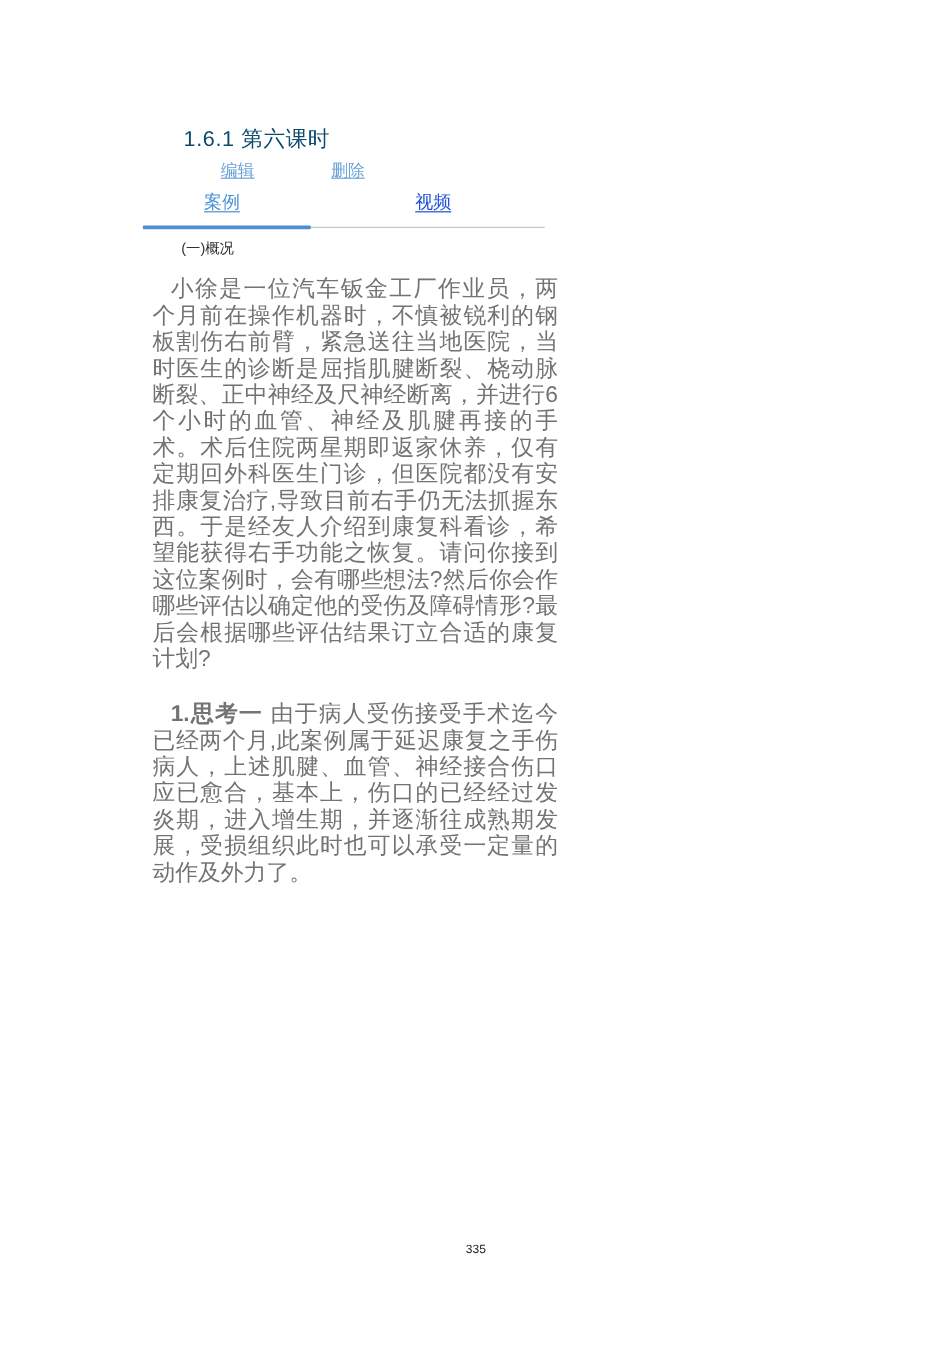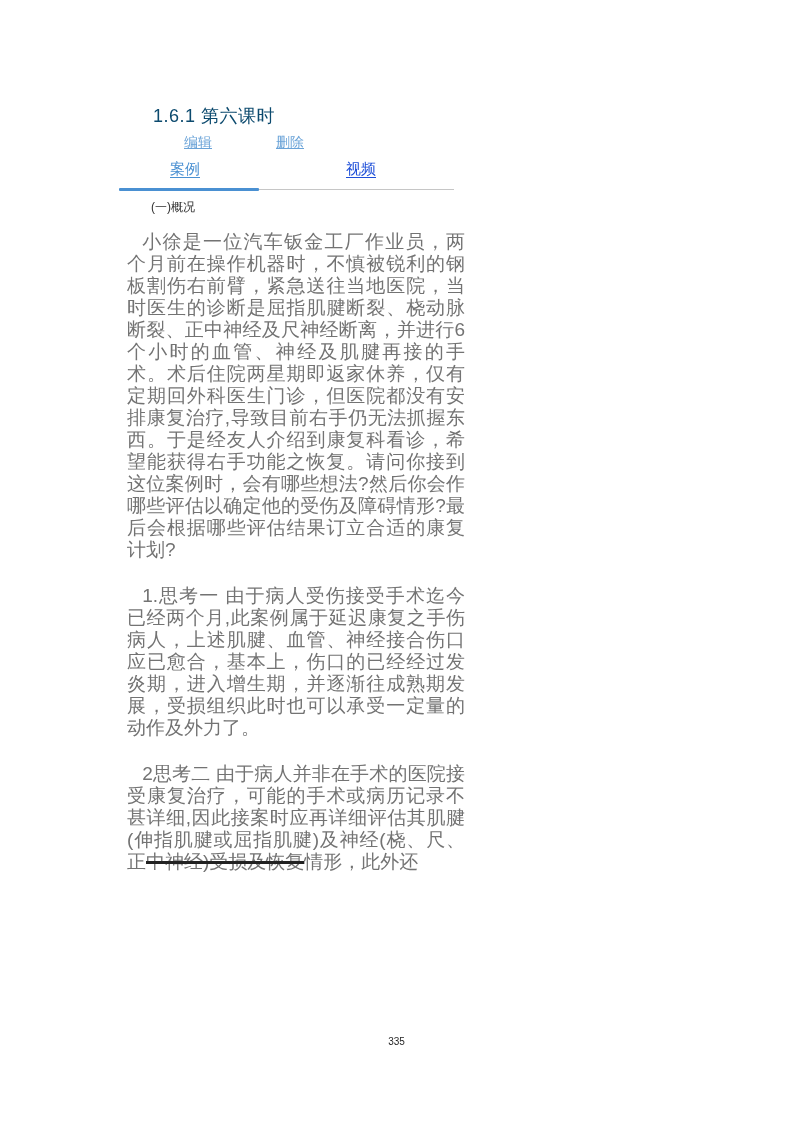--- a/index.html
+++ b/index.html
@@ -47,21 +47,21 @@
     font-size:12px; color:#303030;margin-left:24px;
   }
   .body-text {
     position:absolute; left:127px; top:231px;
     width:338px;
     font-size:19px; line-height:22px;
     color:#737373;
     text-align:justify;
   }
   .body-text p { margin:0 0 24px 0; text-indent:0.8em; }
-  .lead { font-weight:normal; }
+  .lead { font-weight:bold; }
   .strike {
     text-decoration:line-through;
     text-decoration-thickness:2.5px;
     text-decoration-color:#222;
   }
   .page-number {
     position:absolute; left:0; top:1036px; width:793px;
     text-align:center; font-size:10px; color:#1f1f1f;
   }
 </style>
@@ -93,18 +93,17 @@
   <div class="tab-rule"></div>
   <div class="tab-indicator"></div>
 
   <div class="section-heading">(一)概况</div>
 
   <div class="body-text">
     <p><span>小徐是一位汽车钣金工厂作业员，两个月前在操作机器时，不慎被锐利的钢板割伤右前臂，紧急送往当地医院，当时医生的诊断是屈指肌腱断裂、桡动脉断裂、正中神经及尺神经断离，并进行6个小时的血管、神经及肌腱再接的手术。术后住院两星期即返家休养，仅有定期回外科医生门诊，但医院都没有安排康复治疗,导致目前右手仍无法抓握东西。于是经友人介绍到康复科看诊，希望能获得右手功能之恢复。请问你接到这位案例时，会有哪些想法?然后你会作哪些评估以确定他的受伤及障碍情形?最后会根据哪些评估结果订立合适的康复计划?</span></p>
 
     <p><span class="lead">1.思考一</span><span> 由于病人受伤接受手术迄今已经两个月,此案例属于延迟康复之手伤病人，上述肌腱、血管、神经接合伤口应已愈合，基本上，伤口的已经经过发炎期，进入增生期，并逐渐往成熟期发展，受损组织此时也可以承受一定量的动作及外力了。</span></p>
 
-    <p><span class="lead">2思考二</span><span> 由于病人并非在手术的医院接受康复治疗，可能的手术或病历记录不甚详细,因此接案时应再详细评估其肌腱(伸指肌腱或屈指肌腱)及神经(桡、尺、正</span><span class="strike">中神经)受损及恢复</span><span>情形，此外还</span></p>
   </div>
 
   <div class="page-number">335</div>
 
 </div>
 
 </body></html>

